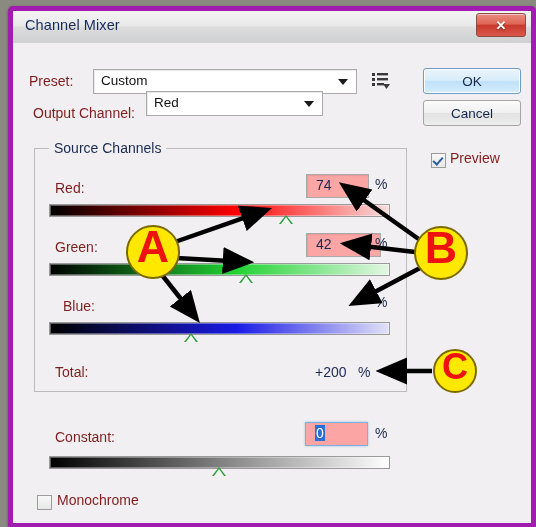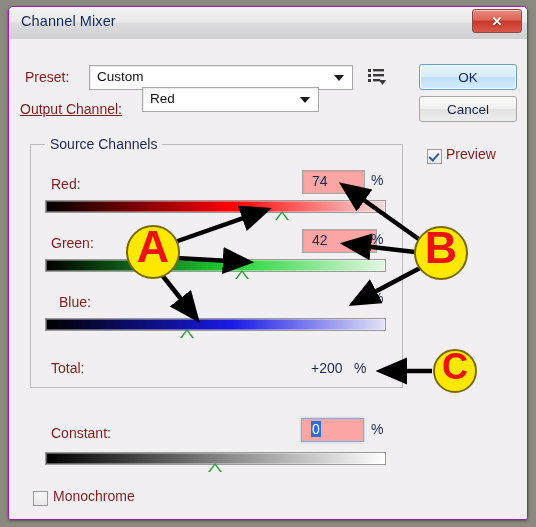--- a/index.html
+++ b/index.html
@@ -6,21 +6,21 @@
   body{
     width:536px;height:527px;
     background:#8a8a80;
     font-family:"Liberation Sans", sans-serif;
     overflow:hidden;
     position:relative;
   }
   
   #window{
     position:absolute;left:8px;top:6px;width:518px;height:512px;
-    border:1px solid #a21caf;
+    border:5px solid #a21caf;
     border-radius:5px 5px 3px 3px;
     background:#f0eef0;
     box-shadow:0 1px 3px rgba(0,0,0,.4);
     overflow:hidden;
   }
   #titlebar{
     position:relative;height:32px;
     background:linear-gradient(to bottom,#f4f4f4 0%,#e9e9ea 45%,#dcdcdd 52%,#cfd0d3 100%);
     border-bottom:1px solid #b8b8b5;
     border-radius:4px 4px 0 0;
@@ -161,21 +161,21 @@
     <svg id="preset-menu-icon" style="left:358px;top:28px;" width="20" height="19" viewBox="0 0 20 19">
       <rect x="1" y="2" width="3" height="3" fill="#3a3a3a"></rect>
       <rect x="6" y="2" width="11" height="2.4" fill="#3a3a3a"></rect>
       <rect x="1" y="7" width="3" height="3" fill="#3a3a3a"></rect>
       <rect x="6" y="7" width="11" height="2.4" fill="#3a3a3a"></rect>
       <rect x="1" y="12" width="3" height="3" fill="#3a3a3a"></rect>
       <rect x="6" y="12" width="7" height="2.4" fill="#3a3a3a"></rect>
       <polygon points="12,13 19,13 15.5,18" fill="#3a3a3a"></polygon>
     </svg>
 
-    <div class="lbl" style="position:absolute;left:11px;top:62px;text-decoration:underline;">Output Channel:</div>
+    <div class="lbl" style="position:absolute;left:20px;top:62px;">Output Channel:</div>
     <div class="combo" style="left:133px;top:48px;width:175px;">
       <span class="val">Red</span>
       <span class="arrow"></span>
     </div>
 
     <div class="btn" id="cancel-btn" style="left:410px;top:57px;width:96px;">
       <span>Cancel</span>
     </div>
     <div class="btn" id="ok-btn" style="left:410px;top:25px;width:96px;">
       <span>OK</span>

